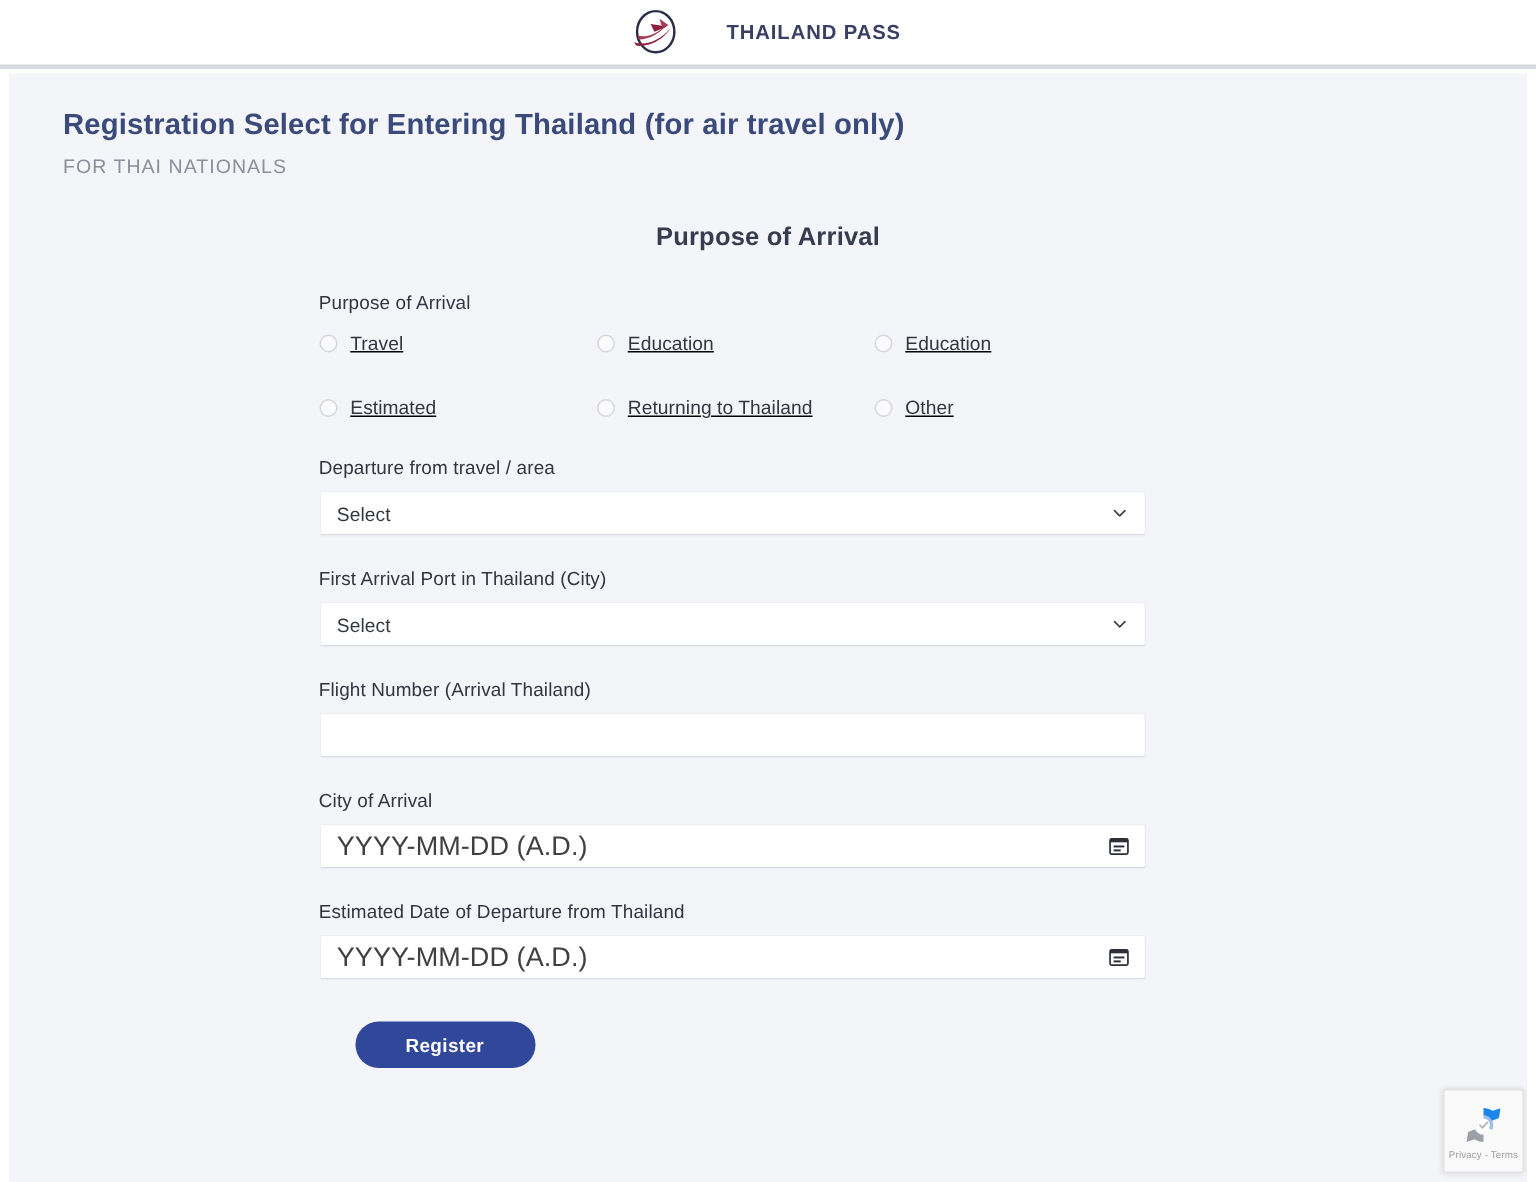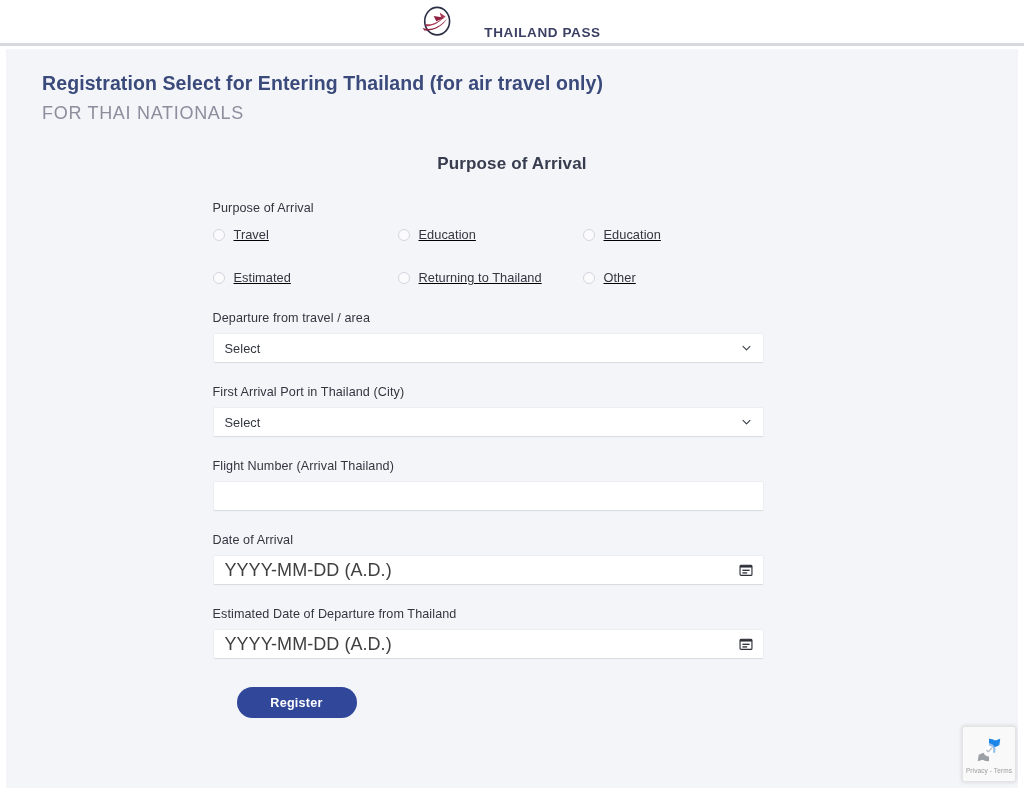--- a/index.html
+++ b/index.html
@@ -33,21 +33,21 @@
     height: 46px;
     background: #ffffff;
     display: flex;
     align-items: center;
     justify-content: center;
     border-bottom: 3px solid #d8d9de;
   }
 
   .logo-wrap {
     display: flex;
-    align-items: flex-end;
+    align-items: center;
     gap: 27px;
     transform: translateX(-2px);
   }
 
   .logo-mark {
     width: 38px;
     height: 36px;
     display: block;
   }
 
@@ -78,21 +78,21 @@
   .page-title {
     font-size: 19.5px;
     font-weight: bold;
     color: #3a4a7a;
     letter-spacing: 0.1px;
     line-height: 1.3;
   }
 
   .page-subtitle {
     margin-top: 7px;
-    font-size: 18px;
+    font-size: 13px;
     color: #8b8e9c;
     letter-spacing: 0.7px;
   }
 
   .section-title {
     margin-top: 30px;
     text-align: center;
     font-size: 17px;
     font-weight: bold;
     color: #373c4e;
@@ -320,21 +320,21 @@
       </div>
 
       <div class="field-group">
         <div class="field-label">Flight Number (Arrival Thailand)</div>
         <div class="control">
           <span class="control-value"></span>
         </div>
       </div>
 
       <div class="field-group">
-        <div class="field-label">Date of Arrival</div>
+        <div class="field-label">City of Arrival</div>
         <div class="control">
           <span class="control-placeholder">YYYY-MM-DD (A.D.)</span>
           <svg class="cal-icon" viewBox="0 0 16 16">
             <rect x="1.2" y="2.6" width="13.6" height="11.6" rx="1.2" fill="none" stroke="#2c2f38" stroke-width="1.3"></rect>
             <rect x="1.2" y="2.6" width="13.6" height="2.6" fill="#2c2f38"></rect>
             <rect x="3.9" y="7.6" width="8.2" height="1.5" fill="#2c2f38"></rect>
             <rect x="3.9" y="10.6" width="5.4" height="1.5" fill="#2c2f38"></rect>
           </svg>
         </div>
       </div>

